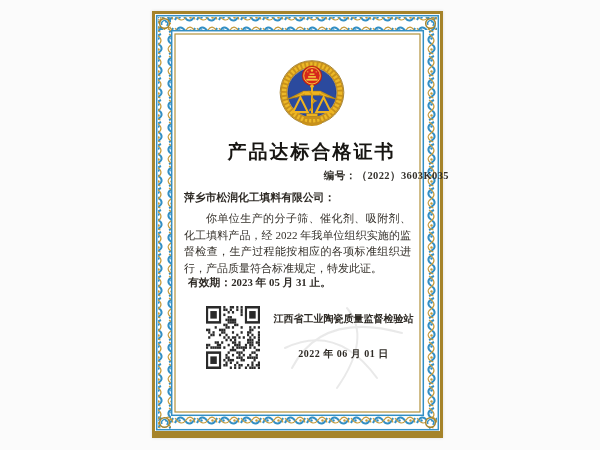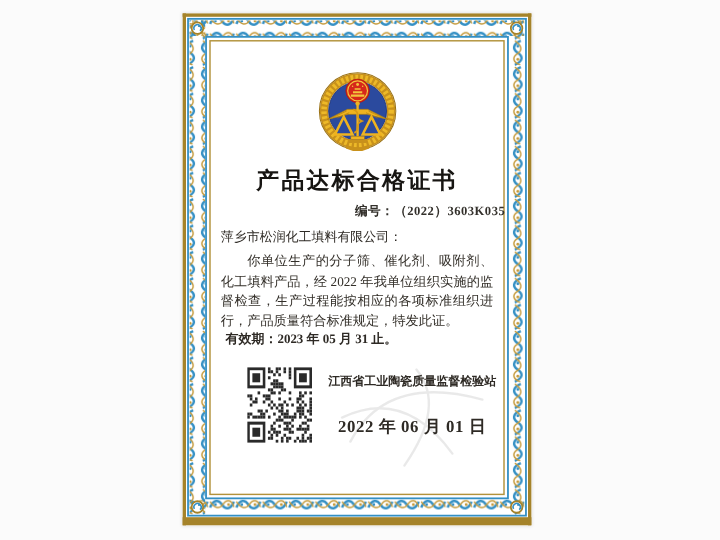--- a/index.html
+++ b/index.html
@@ -8,49 +8,49 @@
     background:#fbfbfb;
     font-family:"Liberation Serif","DejaVu Serif",serif;
   }
   .page{position:relative;width:600px;height:450px;}
   .cert{
     position:absolute;left:152px;top:11px;width:291px;height:427px;
     background:#ffffff;
     box-shadow:0 0 3px rgba(0,0,0,.12);
   }
   .frame{position:absolute;left:0;top:0;width:291px;height:427px;display:block;}
-  .content{position:absolute;left:0;top:0;width:291px;height:427px;color:#2b2b2b;}
+  .content{position:absolute;left:0;top:0;width:291px;height:427px;color:#2b2b2b;padding-left:28px;}
   .emblem{position:absolute;left:50%;top:45px;transform:translateX(-50%);width:70px;height:73px;}
   .title{
     position:absolute;left:0;top:129px;width:100%;margin:0;
     text-align:center;font-size:19px;font-weight:bold;color:#171512;
     letter-spacing:2px;line-height:24px;white-space:nowrap;
   }
   .serial{
     position:absolute;top:158px;right:22px;
     font-size:10.5px;font-weight:bold;color:#33302b;letter-spacing:.4px;text-align:right;
   }
   .recipient{
     position:absolute;left:32px;top:180px;
-    font-size:10.8px;font-weight:normal;color:#2e2a25;
+    font-size:10.8px;font-weight:bold;color:#2e2a25;
   }
   .body-text{
     position:absolute;left:32px;top:199px;width:227px;margin:0;
     font-size:11px;line-height:16.6px;text-align:justify;text-indent:2em;
     color:#332f29;
   }
   .validity{
     position:absolute;left:36px;top:265px;
     font-size:10.8px;font-weight:bold;color:#2e2a25;
   }
   .watermark{position:absolute;left:125px;top:282px;width:135px;height:105px;}
   .qr{position:absolute;left:54px;top:295px;width:54px;height:63px;}
   .issuer-block{position:absolute;left:119px;top:301px;width:145px;text-align:center;}
   .issuer{font-size:10px;font-weight:bold;color:#2e2a25;line-height:14px;white-space:nowrap;}
-  .issue-date{margin-top:21px;font-size:14px;font-weight:bold;color:#2e2a25;letter-spacing:.5px;}
+  .issue-date{margin-top:21px;font-size:10px;font-weight:bold;color:#2e2a25;letter-spacing:.5px;}
 </style>
 </head>
 <body>
 
 <div class="page">
   <div class="cert">
 
     <svg class="frame" viewBox="0 0 291 427" aria-hidden="true">
       <defs>
         <pattern id="scrollH" width="22" height="13" patternUnits="userSpaceOnUse">

